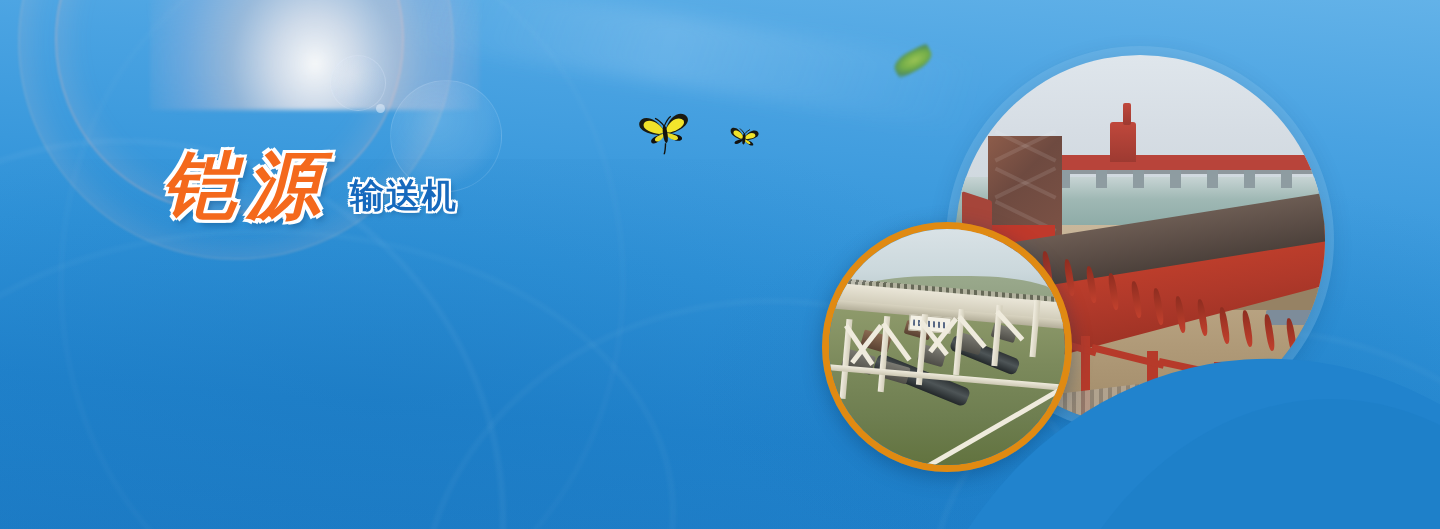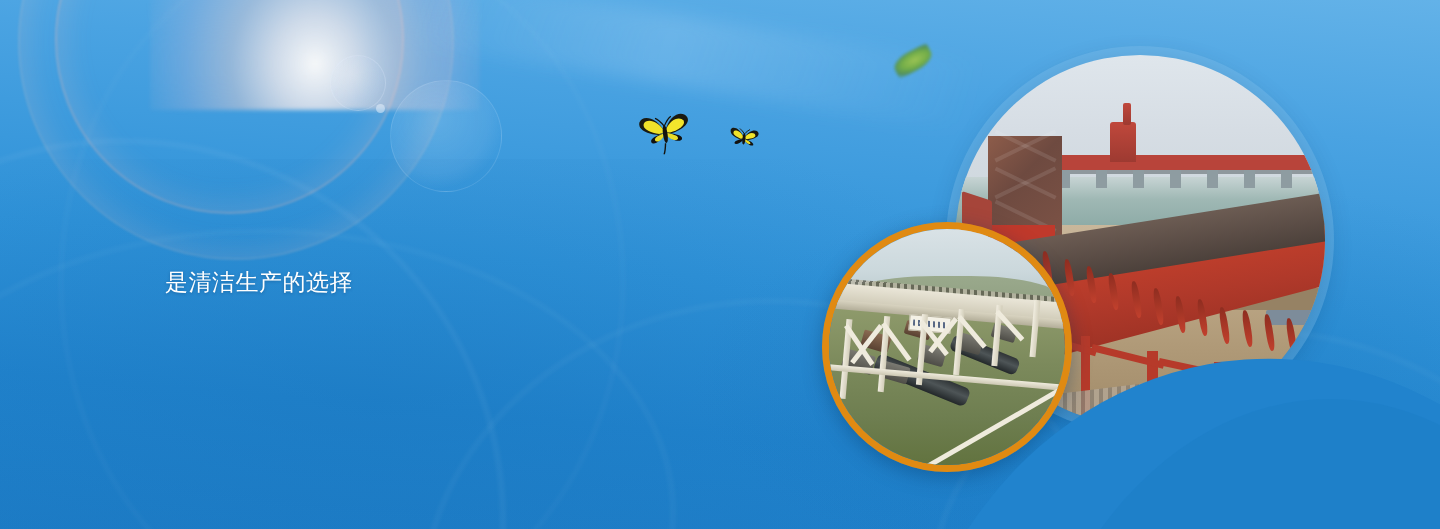--- a/index.html
+++ b/index.html
@@ -387,18 +387,21 @@
       <div class="sp-diag" style="left:54%;top:37%;width:18%;transform:rotate(128deg)"></div>
 
       <div class="sp-chord"></div>
       <div class="sp-diag" style="left:-10%;top:92%;width:130%;height:2%;transform:rotate(-30deg);transform-origin:50% 50%"></div>
     </div>
   </div>
 
   <div class="bottom-sweep"></div>
   <div class="bottom-sweep2"></div>
 
+  <div class="brand">
+    <span class="brand-main">铠源</span>
+    <span class="brand-sub">输送机</span>
+  </div>
 
   <div class="copy">
-    <div class="copy-line">是清洁生产的选择</div>
   </div>
 
 </div>
 
 </body></html>

